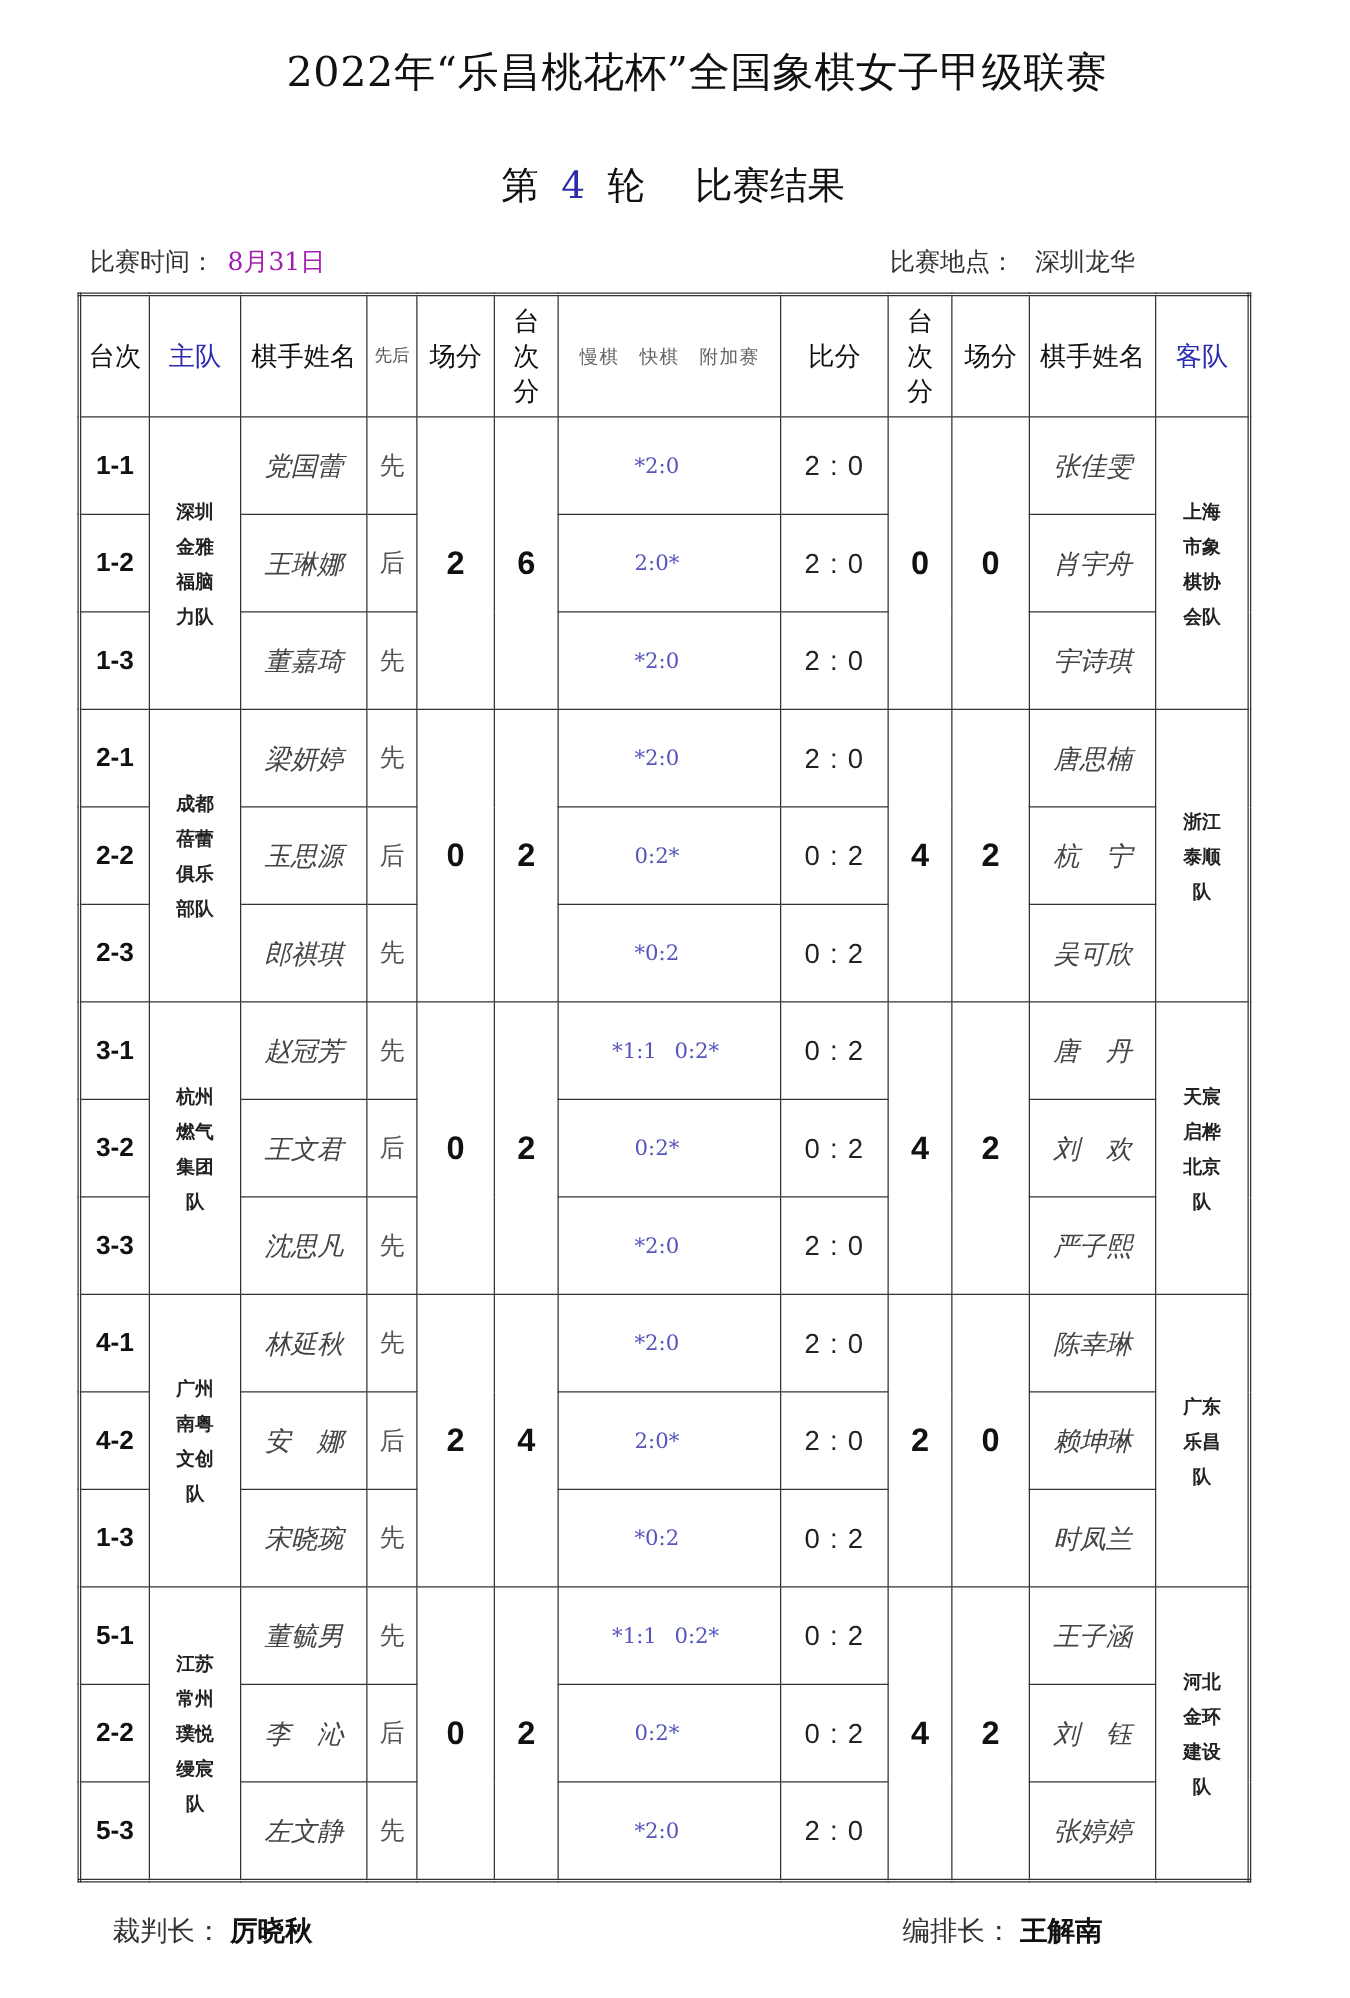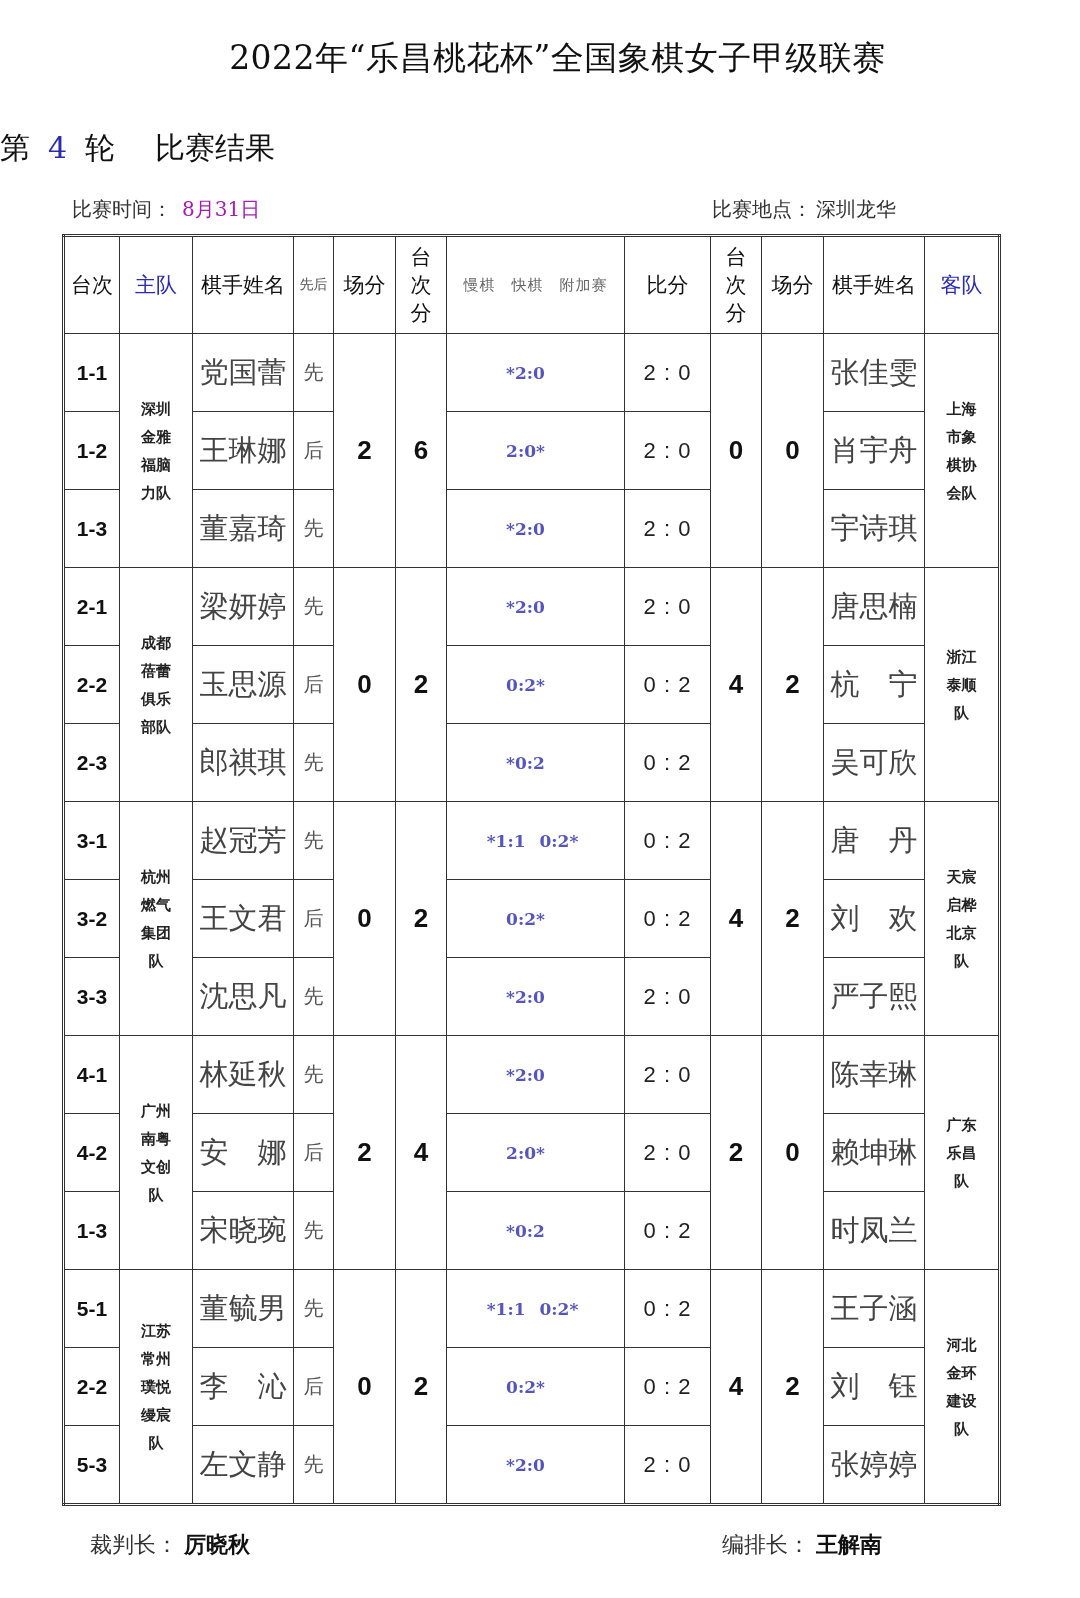--- a/index.html
+++ b/index.html
@@ -1,39 +1,39 @@
 <!DOCTYPE html>
 <html><head>
 <meta charset="utf-8">
 <style>
   html,body{margin:0;padding:0;background:#ffffff;}
   body{width:1080px;height:1598px;position:relative;overflow:hidden;font-family:"DejaVu Serif","Liberation Serif",serif;color:#222;}
   .title{position:absolute;left:0;top:36px;width:1115px;text-align:center;font-size:33px;color:#111;letter-spacing:0.5px;}
-  .subtitle{position:absolute;left:0;top:128px;width:1005px;font-size:30px;color:#111;}
+  .subtitle{position:absolute;left:0;top:128px;width:1005px;text-align:center;font-size:30px;color:#111;padding-left:36px;}
   .subtitle .round{color:#2b2bb0;margin:0 18px;}
   .subtitle .gap{display:inline-block;width:40px;}
   .meta-left{position:absolute;left:72px;top:196px;font-size:20px;color:#333;}
   .meta-left .val{color:#a21caf;margin-left:10px;}
   .meta-right{position:absolute;left:712px;top:196px;font-size:20px;color:#333;}
-  .meta-right .val{margin-left:4px;}
+  .meta-right .val{margin-left:16px;}
   table.results{position:absolute;left:62px;top:234px;width:936px;border-collapse:collapse;border:3px double #333;table-layout:fixed;}
   table.results th, table.results td{border:1px solid #333;text-align:center;vertical-align:middle;padding:0;}
   table.results thead th{height:96px;font-size:21px;font-weight:normal;color:#111;}
   th.blue{color:#2b2bb0 !important;}
   th.small{font-size:14px !important;color:#555 !important;}
   th.results-head{font-size:15px !important;color:#666 !important;letter-spacing:1px;}
   th.results-head span{margin:0 8px;}
   th.stack{line-height:28px;}
   td.board{font-family:"Liberation Sans","DejaVu Sans",sans-serif;font-weight:bold;font-size:21px;color:#111;height:77px;}
   td.team{font-size:15px;font-weight:bold;line-height:28px;color:#222;}
   td.team span{display:block;}
-  td.player{font-size:29px;color:#444;}
+  td.player{font-size:21px;color:#444;font-style:italic;}
   td.order{font-size:20px;color:#555;}
   td.big{font-family:"Liberation Sans","DejaVu Sans",sans-serif;font-weight:bold;font-size:26px;color:#111;}
-  td.res{text-align:center;padding-left:8px !important;font-size:17px;color:#5555bb;font-family:"DejaVu Serif","Liberation Serif",serif;font-weight:bold;}
+  td.res{text-align:center;padding-left:8px !important;font-size:17px;color:#5555bb;font-family:"DejaVu Serif","Liberation Serif",serif;}
   td.res span{margin-right:14px;}
   td.score{font-family:"Liberation Sans","DejaVu Sans",sans-serif;font-size:22px;color:#222;letter-spacing:1px;}
   tr.dot-top td.dt{border-top:1px dashed #666;}
   .footer-left{position:absolute;left:90px;top:1530px;font-size:22px;color:#333;}
   .footer-left .val{font-weight:bold;margin-left:6px;color:#111;}
   .footer-right{position:absolute;left:722px;top:1530px;font-size:22px;color:#333;}
   .footer-right .val{font-weight:bold;margin-left:6px;color:#111;}
 </style>
 </head>
 <body>

